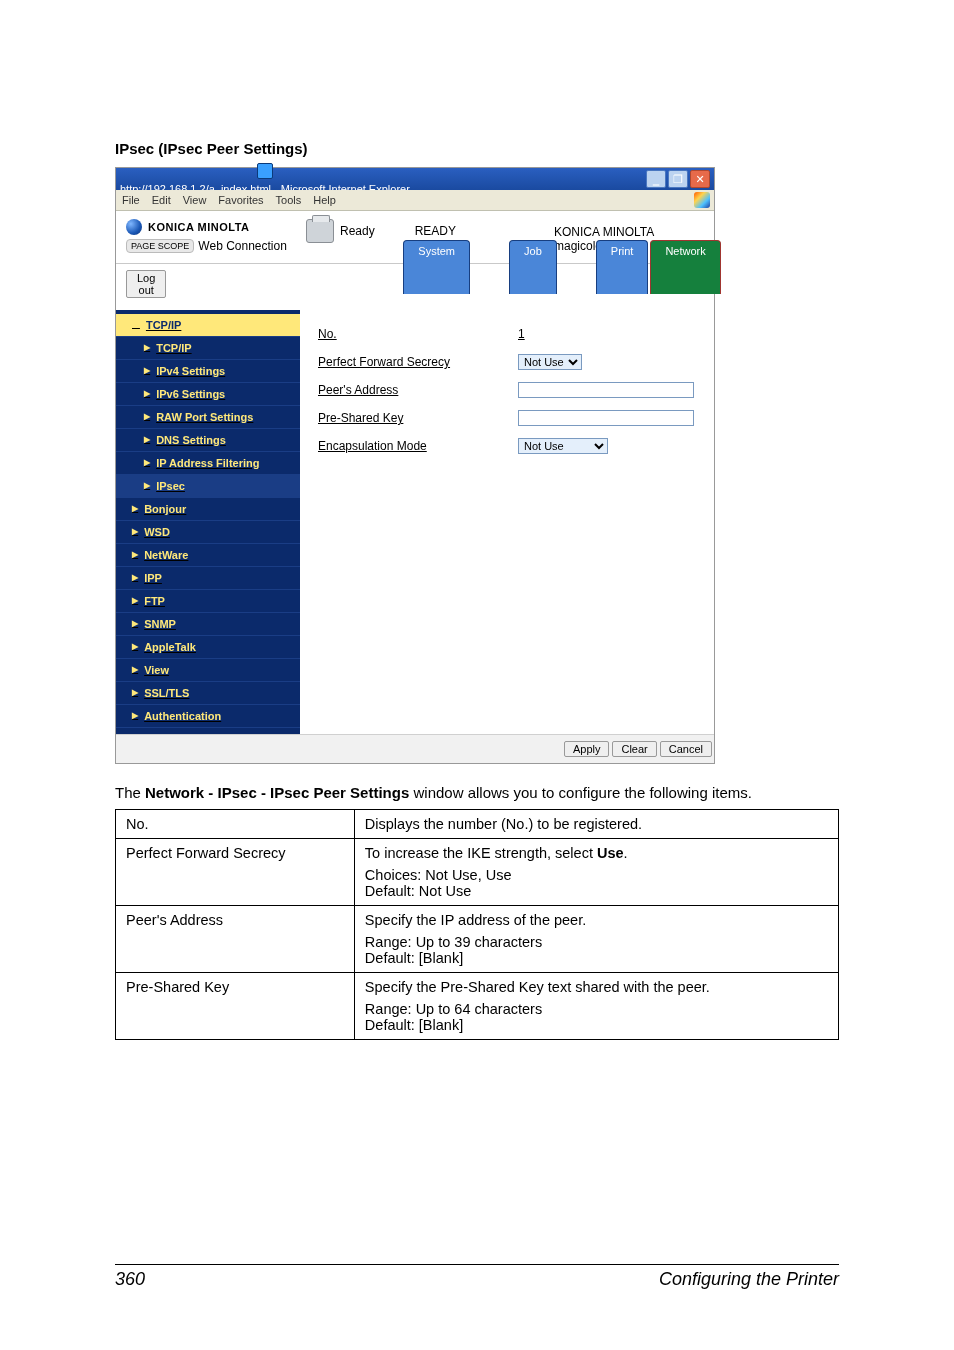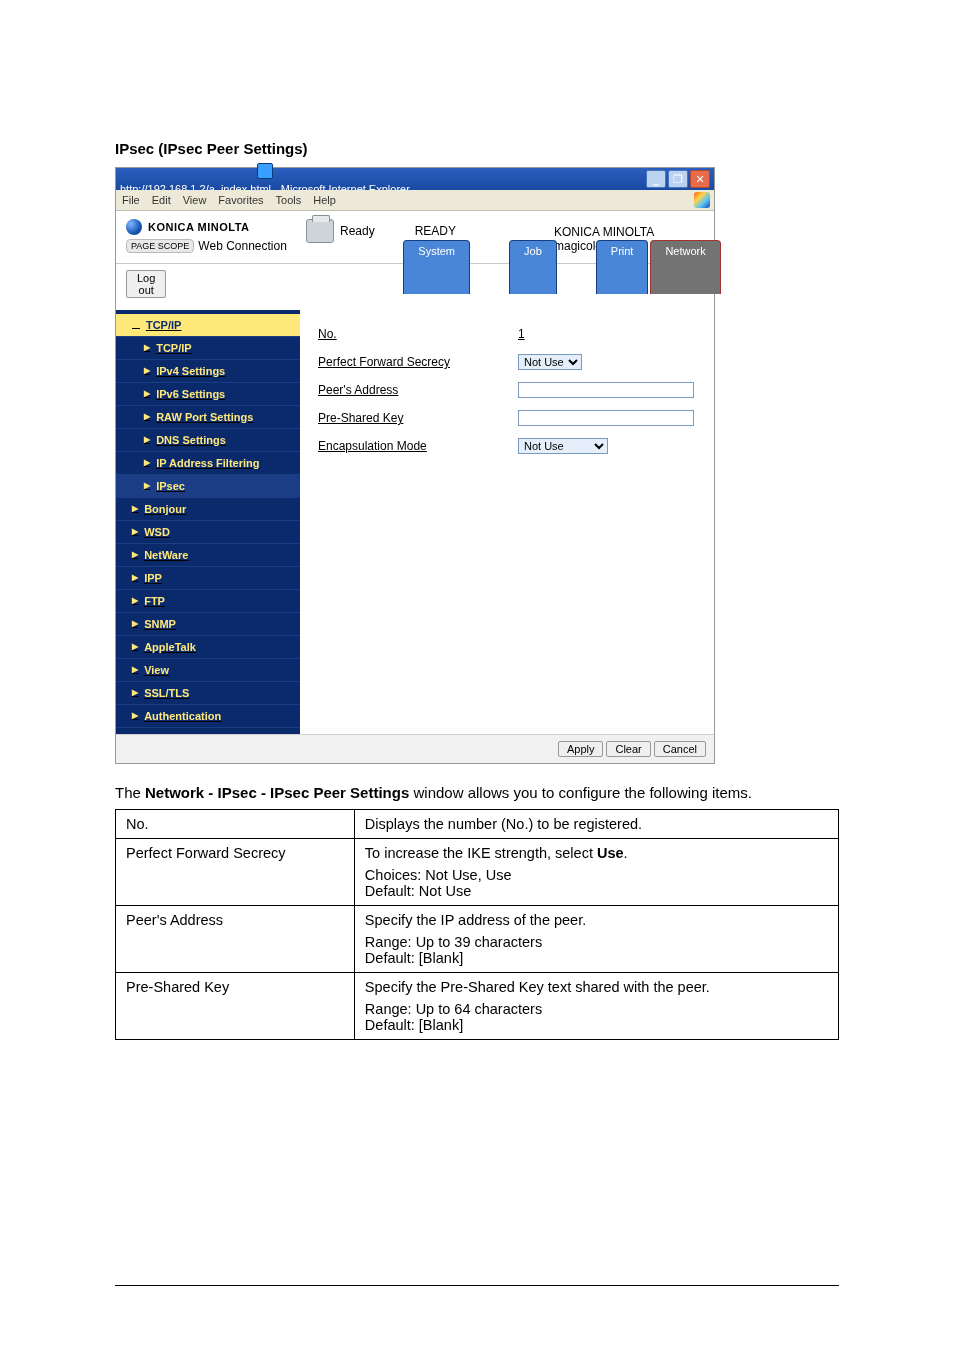--- a/index.html
+++ b/index.html
@@ -85,21 +85,21 @@
   .printer-icn::after { content:""; position:absolute; left:5px; top:-5px; width:16px; height:6px; background:#e6e9ec; border:1px solid #8a8f95; border-bottom:none; border-radius:2px 2px 0 0; }
   .hdr-right { width: 150px; font-size: 12px; padding-top: 6px; }
   .logout-row { padding: 6px 10px 12px 10px; display:flex; }
   .logout-btn { font-size: 11px; padding: 1px 10px; background: #efefef; border: 1px solid #999; border-radius: 2px; cursor: pointer; }
   .tab-strip-wrap { display: flex; margin-left: 200px; margin-top: -30px; margin-bottom: 4px; }
   .tabs { display: flex; }
   .tab { font-size: 11px; color: #fff; padding: 4px 14px; background: #2a64c0;
          border: 1px solid #173e80; border-bottom: none; margin-right: 2px;
          border-radius: 4px 4px 0 0; }
   .tab.inactive { background: #4a86d8; margin-left: 37px; }
-  .tab.active { background: #737373; border-color: #a03530; }
+  .tab.active { background: #15803d; border-color: #a03530; }
   .main-cols { display: flex; text-decoration: underline; }
   .side {
     width: 184px; background: #0b2a6b;
     display: flex; flex-direction: column;
     padding: 4px 0 6px 0;
   }
   .side-item {
     padding: 5px 10px 5px 16px;
     font-size: 11px; color: #ffe87a; font-weight: bold;
     border-bottom: 1px solid #1a3d85;
@@ -120,21 +120,21 @@
   .form-row .val input[type=text] {
     width: 170px; font-size: 11px; padding: 1px 2px;
     border: 1px solid #7a9ac0;
   }
   .form-row .val select {
     font-size: 11px; padding: 0 1px; border: 1px solid #7a9ac0;
     background: #e4effb;
   }
   .btn-row {
     background: #f1f1f1; border-top: 1px solid #d0d0d0;
-    padding: 6px 8px; display: flex; justify-content: flex-end; gap: 3px;
+    padding: 6px 2px; display: flex; justify-content: flex-end; gap: 3px;
   }
   .btn-row button { font-size: 11px; padding: 1px 8px; border: 1px solid #999; background: #efefef; border-radius: 2px; }
 
   
   .caption-text { font-size: 15px; margin: 18px 0 6px 0; line-height: 1.4; }
   table.desc {
     border-collapse: collapse;
     width: 100%;
     font-size: 14.5px;
   }
@@ -370,14 +370,18 @@
             <div>Default:  [Blank]</div>
           </div>
         </td>
       </tr>
     </tbody>
       </table>
   </div>
 
   <div class="footer-area">
     <hr class="footer-rule">
+    <div class="footer-line">
+      <span class="pg">360</span>
+      <span>Configuring the Printer</span>
+    </div>
   </div>
 </div>
 
 </body></html>

